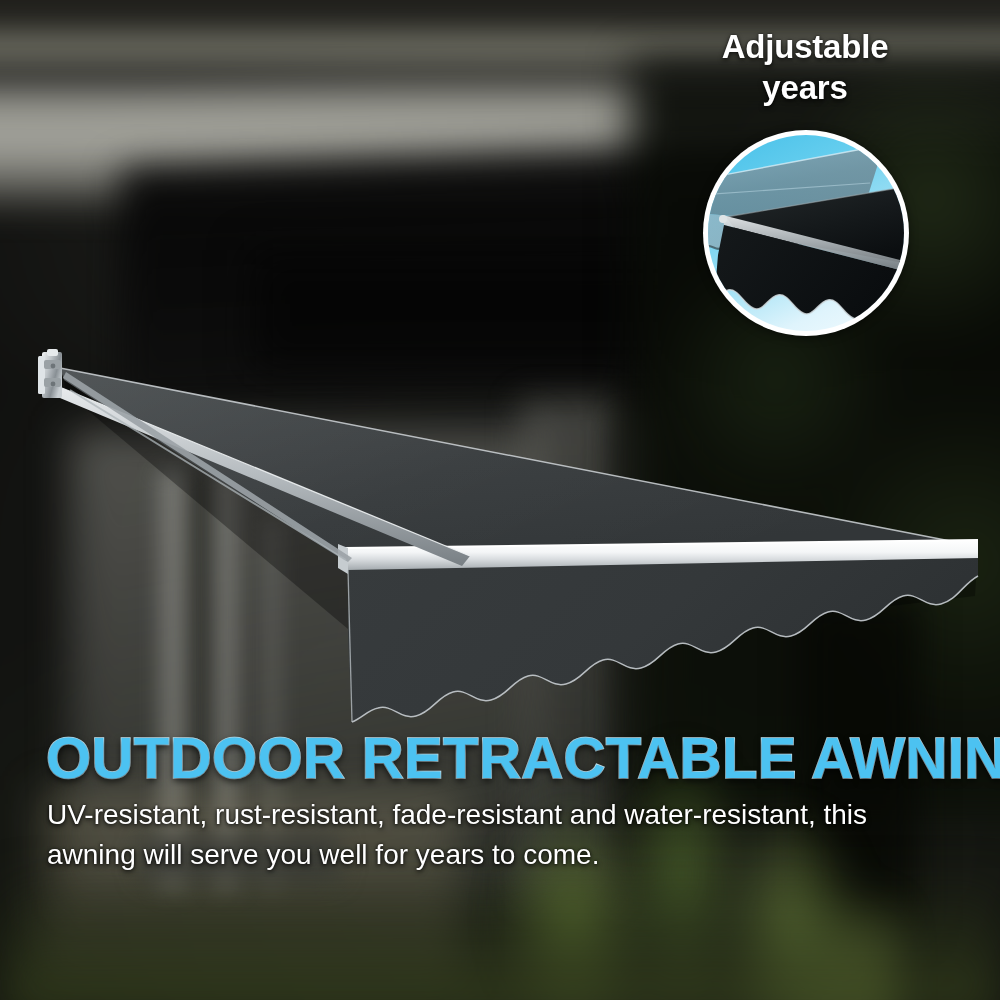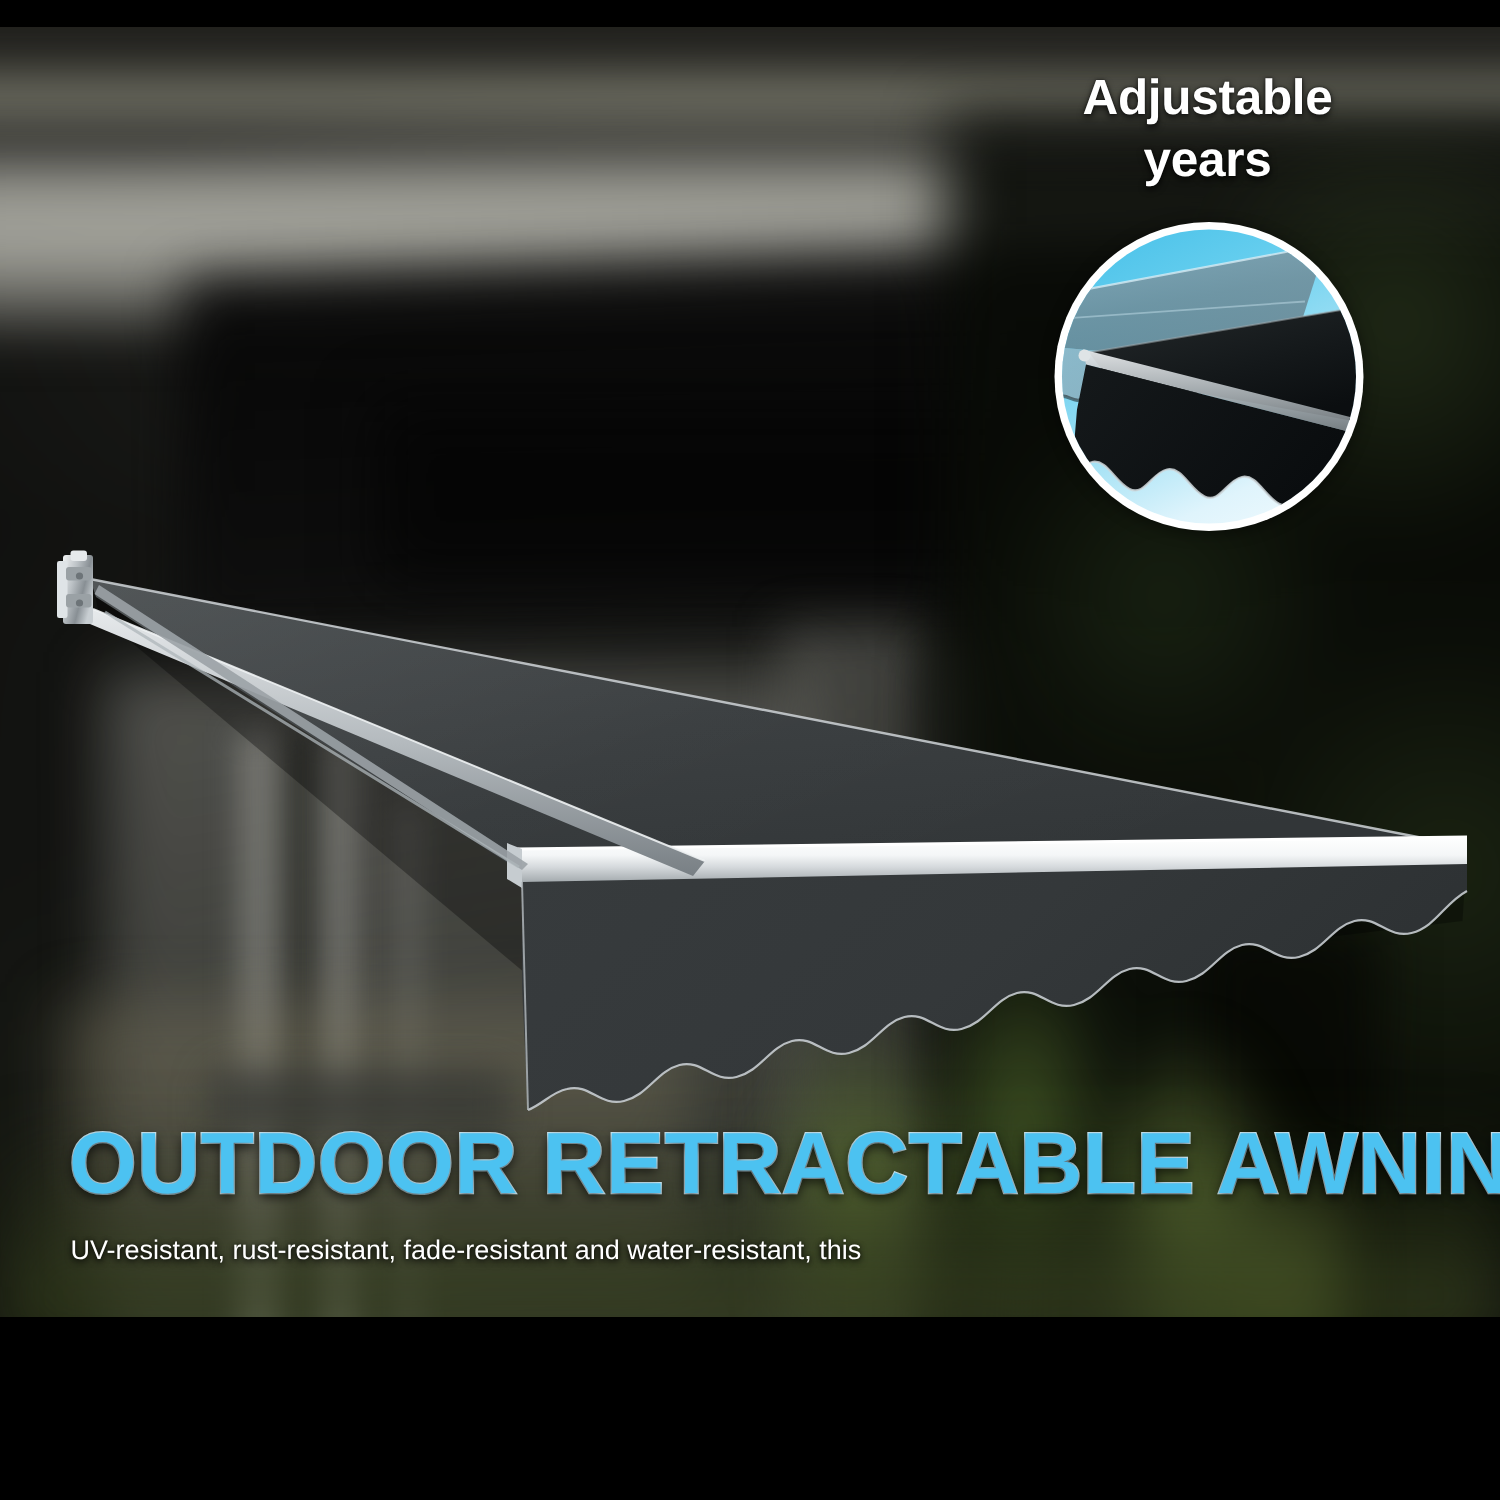--- a/index.html
+++ b/index.html
@@ -7,24 +7,23 @@
     padding: 0;
     background: #000;
   }
   body {
     font-family: "Liberation Sans", sans-serif;
   }
 
   #stage {
     position: relative;
     width: 1000px;
-    height: 860px;
+    height: 1000px;
     overflow: hidden;
     background: #4c1d95;
-    margin-top: 18px;
   }
 
   
   .bg-layer {
     position: absolute;
     inset: 0;
     overflow: hidden;
   }
   .bg-base {
     position: absolute;
@@ -223,21 +222,21 @@
     paint-order: stroke fill;
     text-shadow: 0 3px 7px rgba(0,0,0,0.7);
   }
 
   .subcopy {
     position: absolute;
     left: 47px;
     top: 795px;
     width: 880px;
     color: #ffffff;
-    font-size: 18px;
+    font-size: 28px;
     line-height: 40px;
     text-shadow: 0 2px 5px rgba(0,0,0,0.8), 0 0 3px rgba(0,0,0,0.7);
   }
   .subcopy .ln { display: block; }
 </style>
 </head>
 <body>
 
 <div id="stage">
 
@@ -455,15 +454,16 @@
 
   <div class="callout-label">
     <div>Adjustable</div>
     <div>years</div>
   </div>
 
   <div class="headline">OUTDOOR RETRACTABLE AWNING</div>
 
   <div class="subcopy">
     <span class="ln">UV-resistant, rust-resistant, fade-resistant and water-resistant, this</span>
+    <span class="ln">awning will serve you well for years to come.</span>
   </div>
 
 </div>
 
 </body></html>

